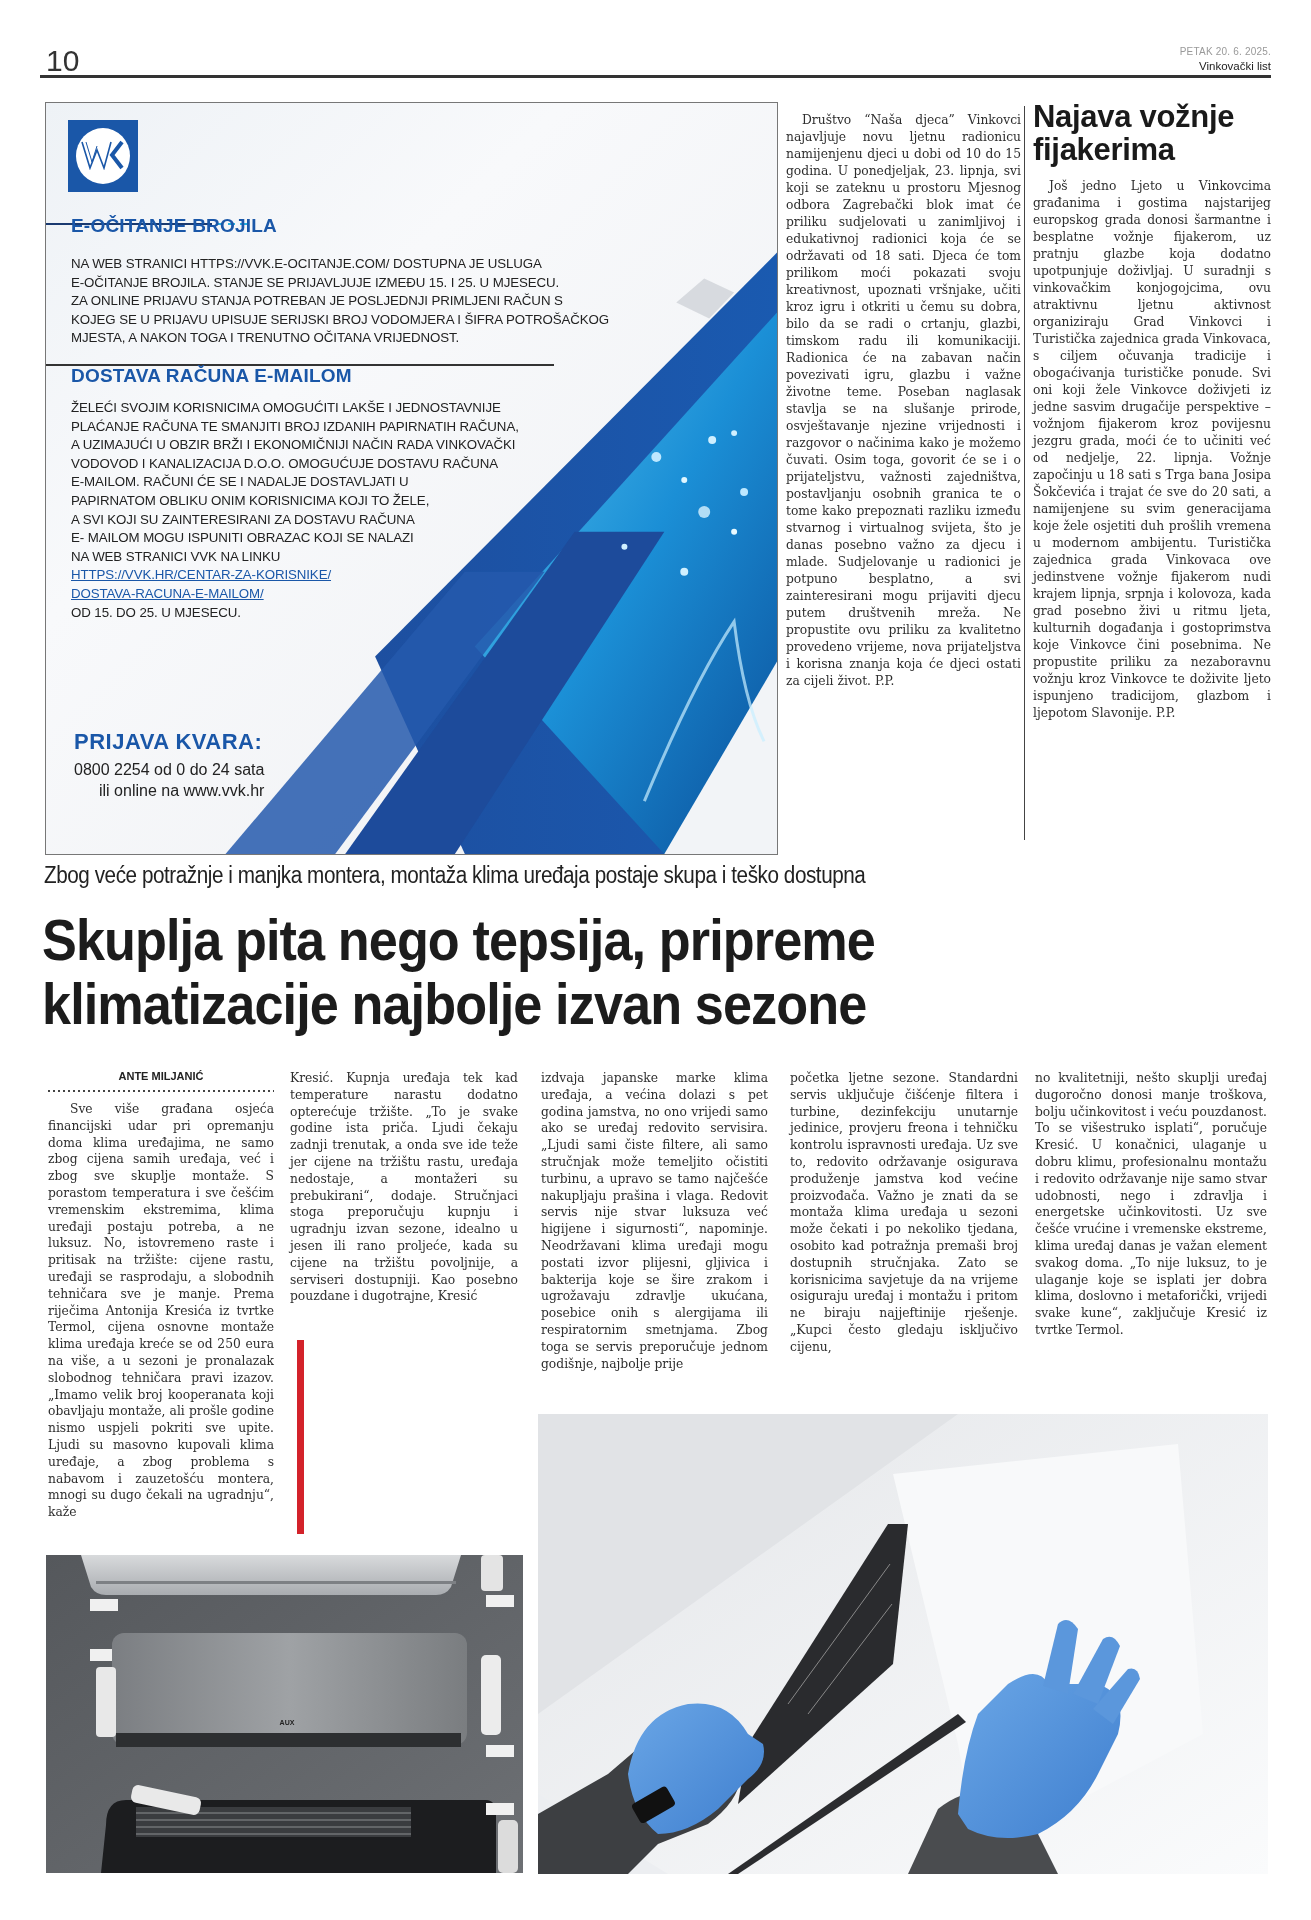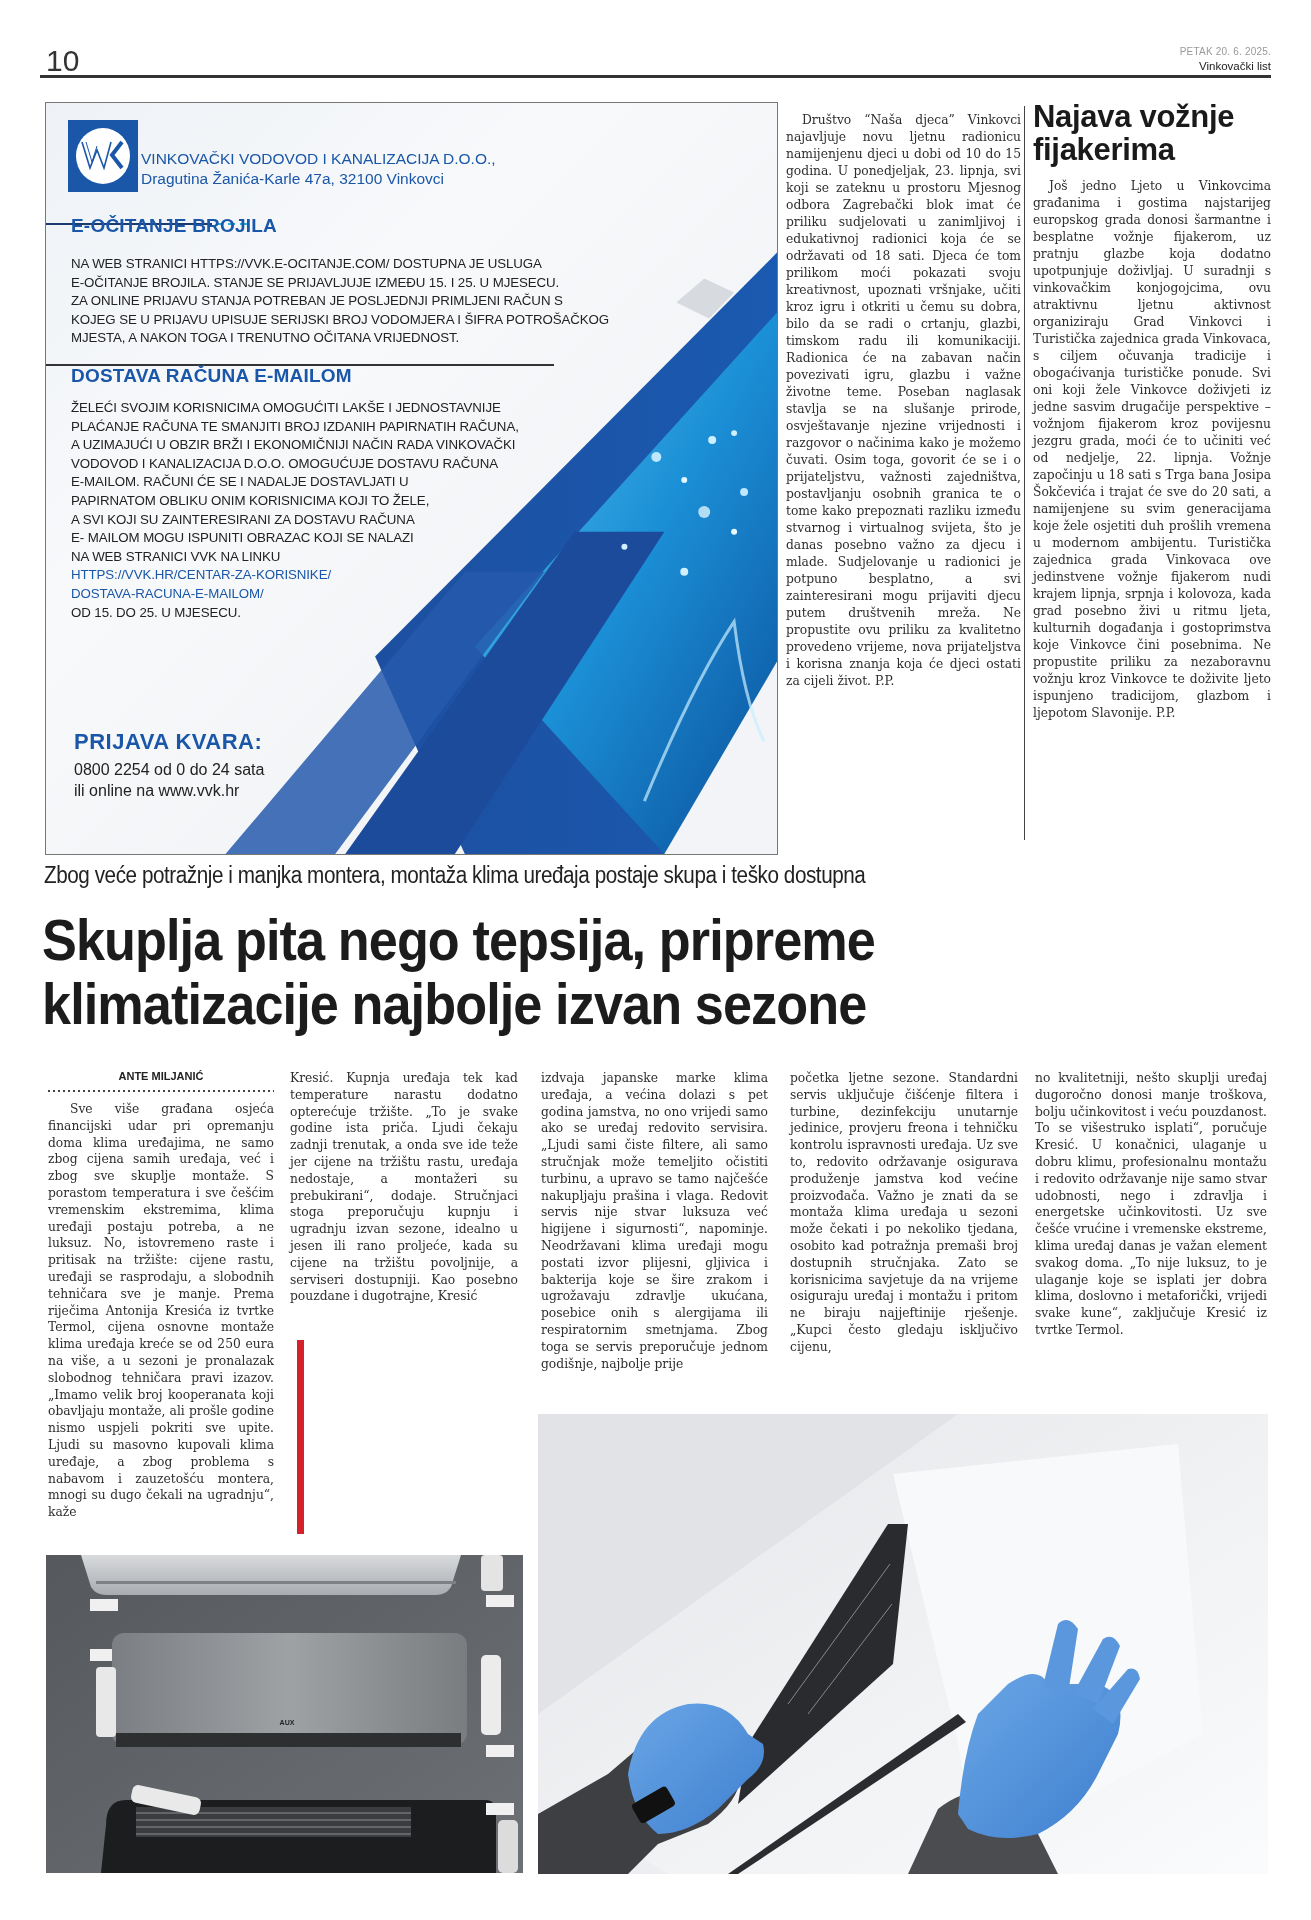--- a/index.html
+++ b/index.html
@@ -18,26 +18,26 @@
   .ad-deco { position: absolute; left: 0; top: 0; width: 100%; height: 100%; }
   .ad-logo { position: absolute; left: 22px; top: 17px; width: 70px; height: 72px; background: #1a57a8; }
   .ad-logo-circle { position: absolute; left: 8px; top: 8px; width: 54px; height: 56px; border-radius: 50%; background: #fff; }
   .ad-logo svg { position: absolute; left: 12px; top: 20px; }
   .ad-company { position: absolute; left: 95px; top: 46px; color: #1a57a8; font-size: 15.5px; line-height: 20px; }
   .ad-sep { position: absolute; left: 0; top: 120px; width: 166px; height: 2px; background: #1a3a70; }
   .ad-sep-dash { position: absolute; left: 170px; top: 120px; width: 36px; height: 2px;
         background: repeating-linear-gradient(90deg, #27b0e0 0 7px, transparent 7px 12px); }
   .ad-h { position: absolute; left: 25px; color: #1a57a8; font-weight: bold; font-size: 19px; letter-spacing: 0.2px; }
   .ad-p { position: absolute; left: 25px; color: #222; font-size: 13.3px; line-height: 18.6px; letter-spacing: -0.1px; }
-  .ad-link { color: #1a57a8; }
+  .ad-link { color: #1a57a8; text-decoration: underline; }
   .ad-rule2 { position: absolute; left: 0; top: 261px; width: 508px; height: 2px; background: #333; }
   .ad-contact { position: absolute; left: 28px; top: 546px; color: #1a57a8; font-size: 16px; line-height: 22px; }
   .ad-contact b { font-weight: bold; }
   .ad-kvar { position: absolute; left: 28px; top: 626px; color: #1a57a8; font-weight: bold; font-size: 22px; letter-spacing: 0.5px; }
-  .ad-kvar-p { position: absolute; left: 28px; top: 656px; color: #222; font-size: 16px; line-height: 21px; }
+  .ad-kvar-p { position: absolute; left: 28px; top: 656px; color: #222; font-size: 16px; line-height: 21px; text-align: right; }
 
   
   .col-art { position: absolute; top: 100px; width: 235px; }
   .col-art h2 { font-family: "Liberation Sans", sans-serif; font-weight: bold; font-size: 31px; line-height: 33px; color: #1a1a1a; letter-spacing: -0.3px; }
   .col-art p { margin-top: 12px; font-size: 12.3px; line-height: 17px; text-align: justify; text-indent: 16px; color: #2e2e2e; hyphens: manual; }
   .col-divider { position: absolute; left: 1024px; top: 106px; width: 1px; height: 734px; background: #444; }
 
   
   .kicker { position: absolute; left: 44px; top: 862px; font-family: "Liberation Sans", sans-serif; font-size: 23.5px; color: #222; letter-spacing: -0.5px; transform: scaleX(0.88); transform-origin: left; white-space: nowrap; }
   .headline { position: absolute; left: 42px; top: 908px; font-family: "Liberation Sans", sans-serif; font-weight: bold; font-size: 58px; line-height: 64px; color: #1c1c1c; letter-spacing: -1px; transform: scaleX(0.9); transform-origin: left; white-space: nowrap; }
@@ -102,24 +102,20 @@
     <polygon points="660,176 690,190 665,216 632,200" fill="#cfd3d8" opacity="0.8"></polygon>
   </svg>
 
   <div class="ad-logo">
     <div class="ad-logo-circle"></div>
     <svg width="46" height="30" viewBox="0 0 46 30">
       <path d="M2,2 L10,28 L17,10 L24,28 L31,2" stroke="#1a57a8" stroke-width="1.6" fill="none"></path>
       <path d="M6,2 L12,22 L17,6" stroke="#1a57a8" stroke-width="1" fill="none"></path>
       <path d="M42,2 L32,15 L42,28" stroke="#1a57a8" stroke-width="4" fill="none"></path>
     </svg>
-  </div>
-  <div class="ad-company">
-    <div>VINKOVAČKI VODOVOD I KANALIZACIJA D.O.O.,</div>
-    <div>Dragutina Žanića-Karle 47a, 32100 Vinkovci</div>
   </div>
   <div class="ad-sep"></div>
   <div class="ad-sep-dash"></div>
 
   <div class="ad-h" style="top:112px;">E-OČITANJE BROJILA</div>
   <div class="ad-p" style="top:152px;">
     <div>NA WEB STRANICI HTTPS://VVK.E-OCITANJE.COM/ DOSTUPNA JE USLUGA</div>
     <div>E-OČITANJE BROJILA. STANJE SE PRIJAVLJUJE IZMEĐU 15. I 25. U MJESECU.</div>
     <div>ZA ONLINE PRIJAVU STANJA POTREBAN JE POSLJEDNJI PRIMLJENI RAČUN S</div>
     <div>KOJEG SE U PRIJAVU UPISUJE SERIJSKI BROJ VODOMJERA I ŠIFRA POTROŠAČKOG</div>

